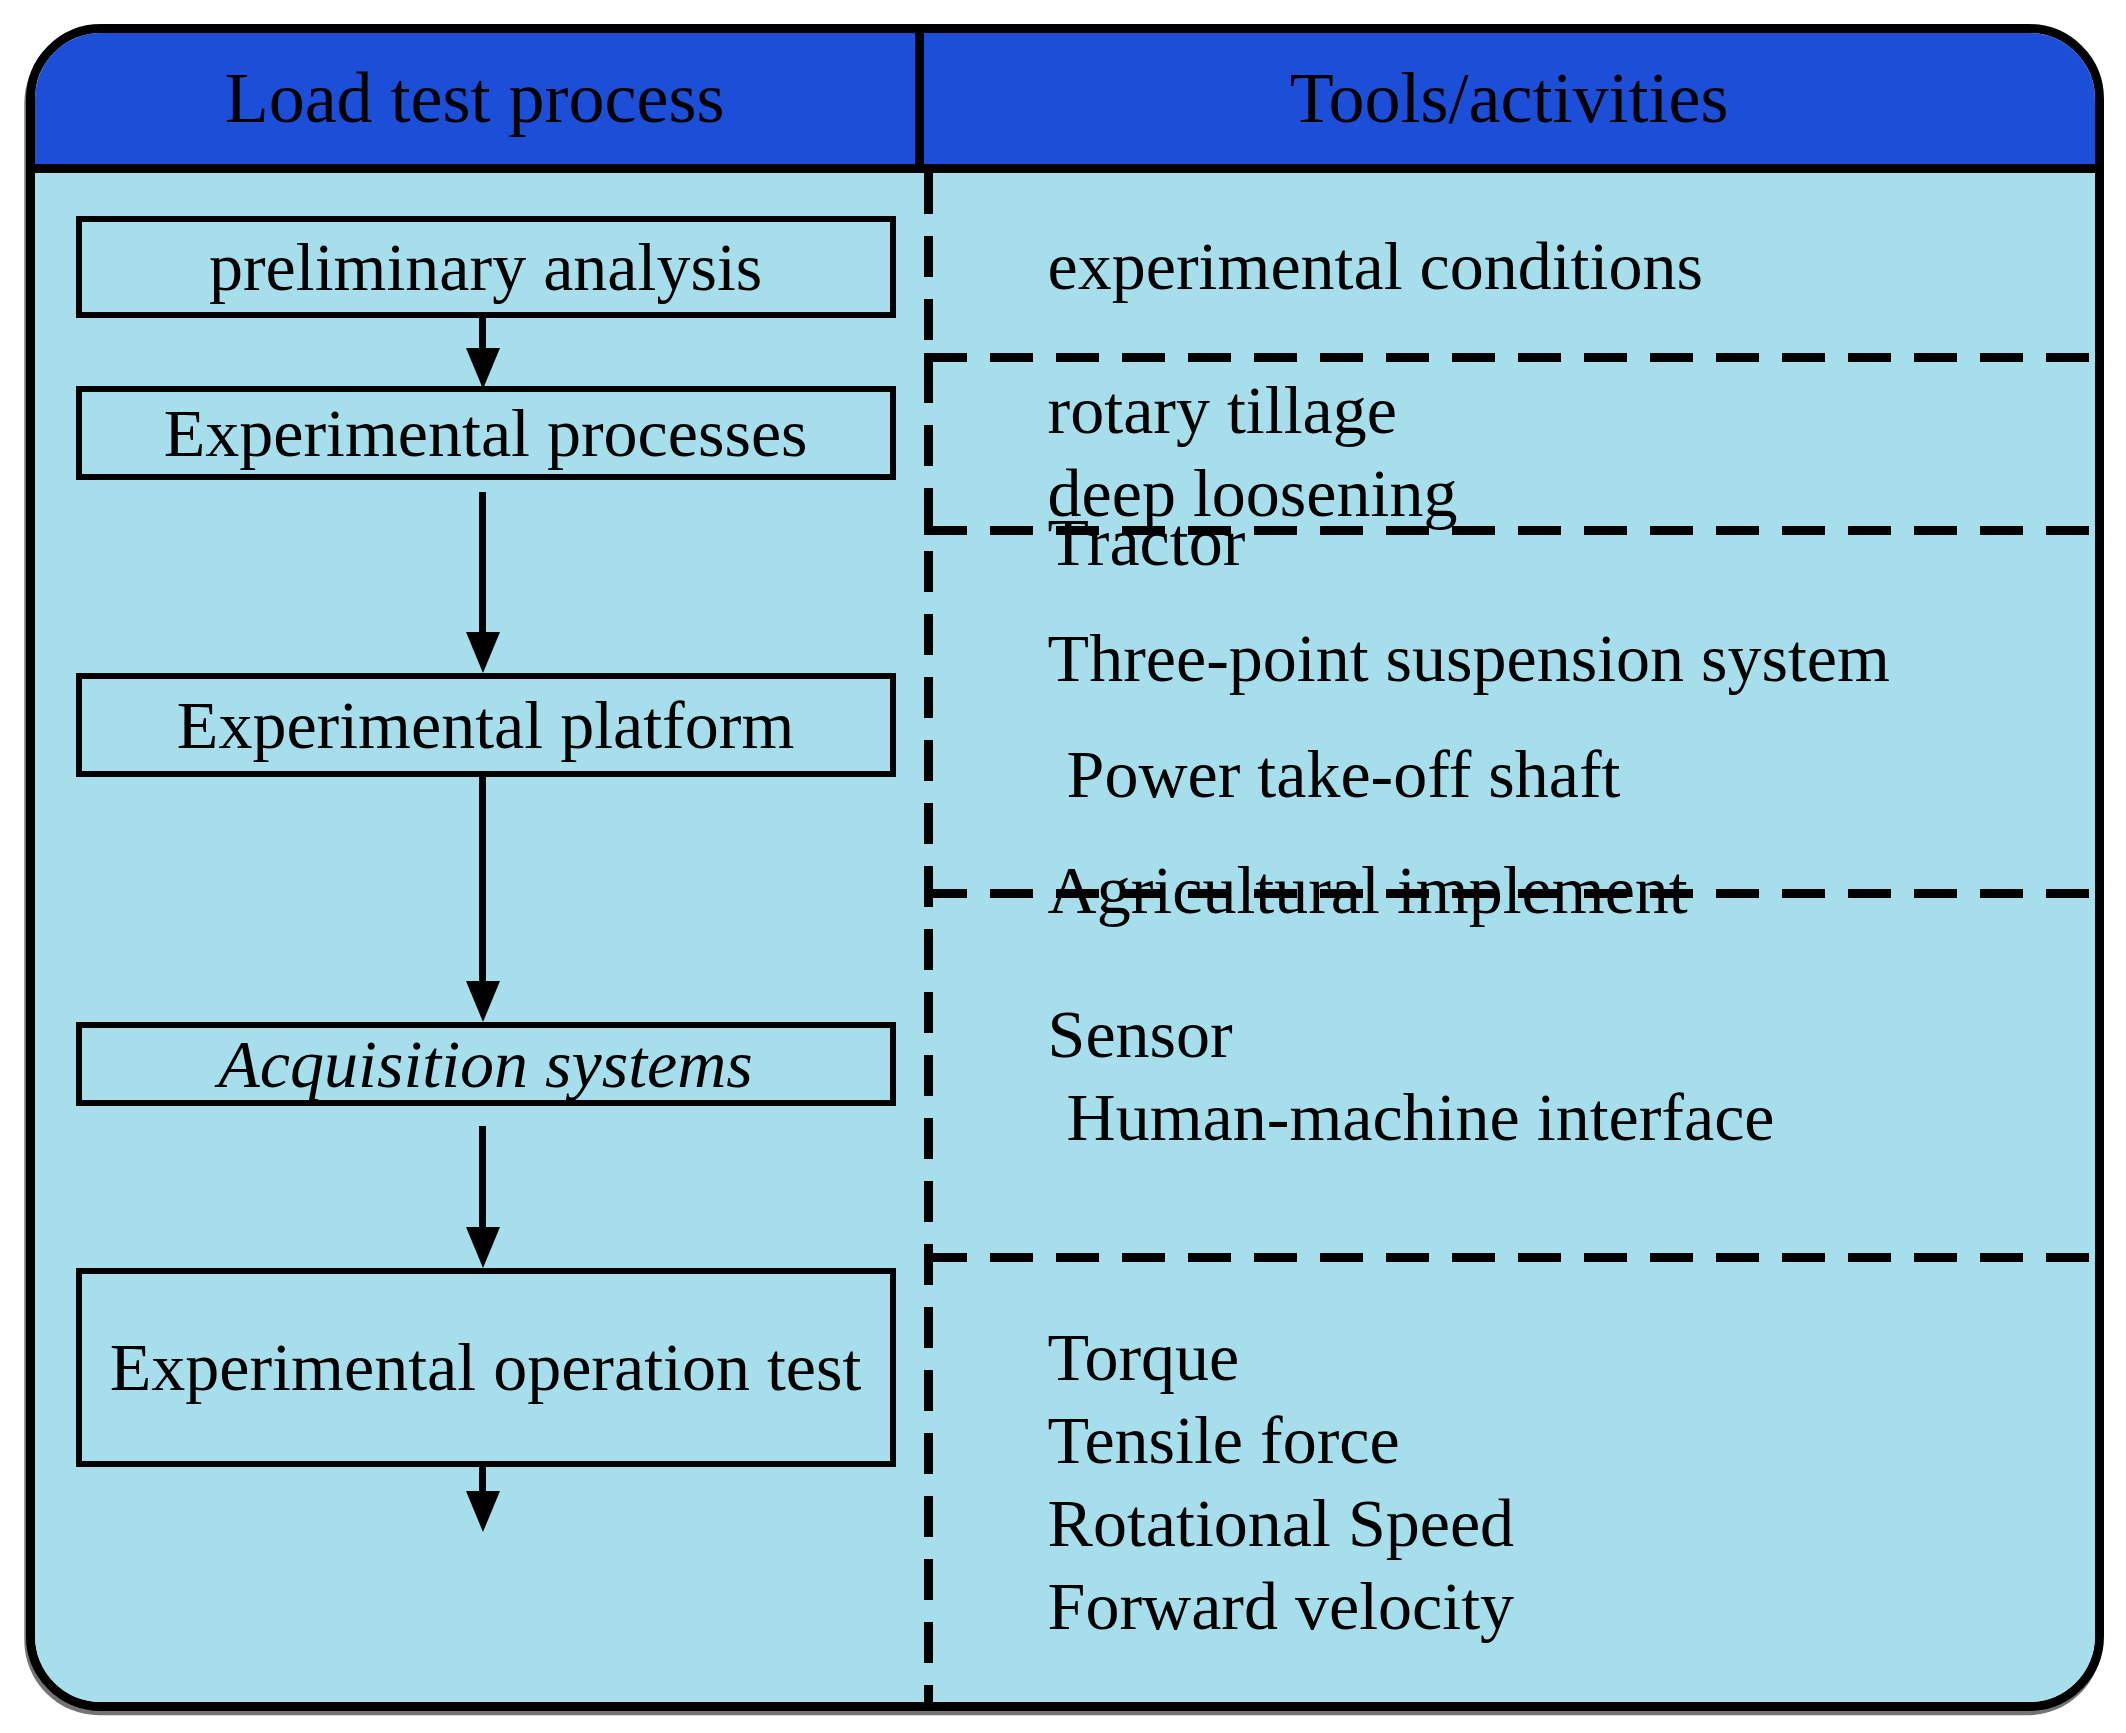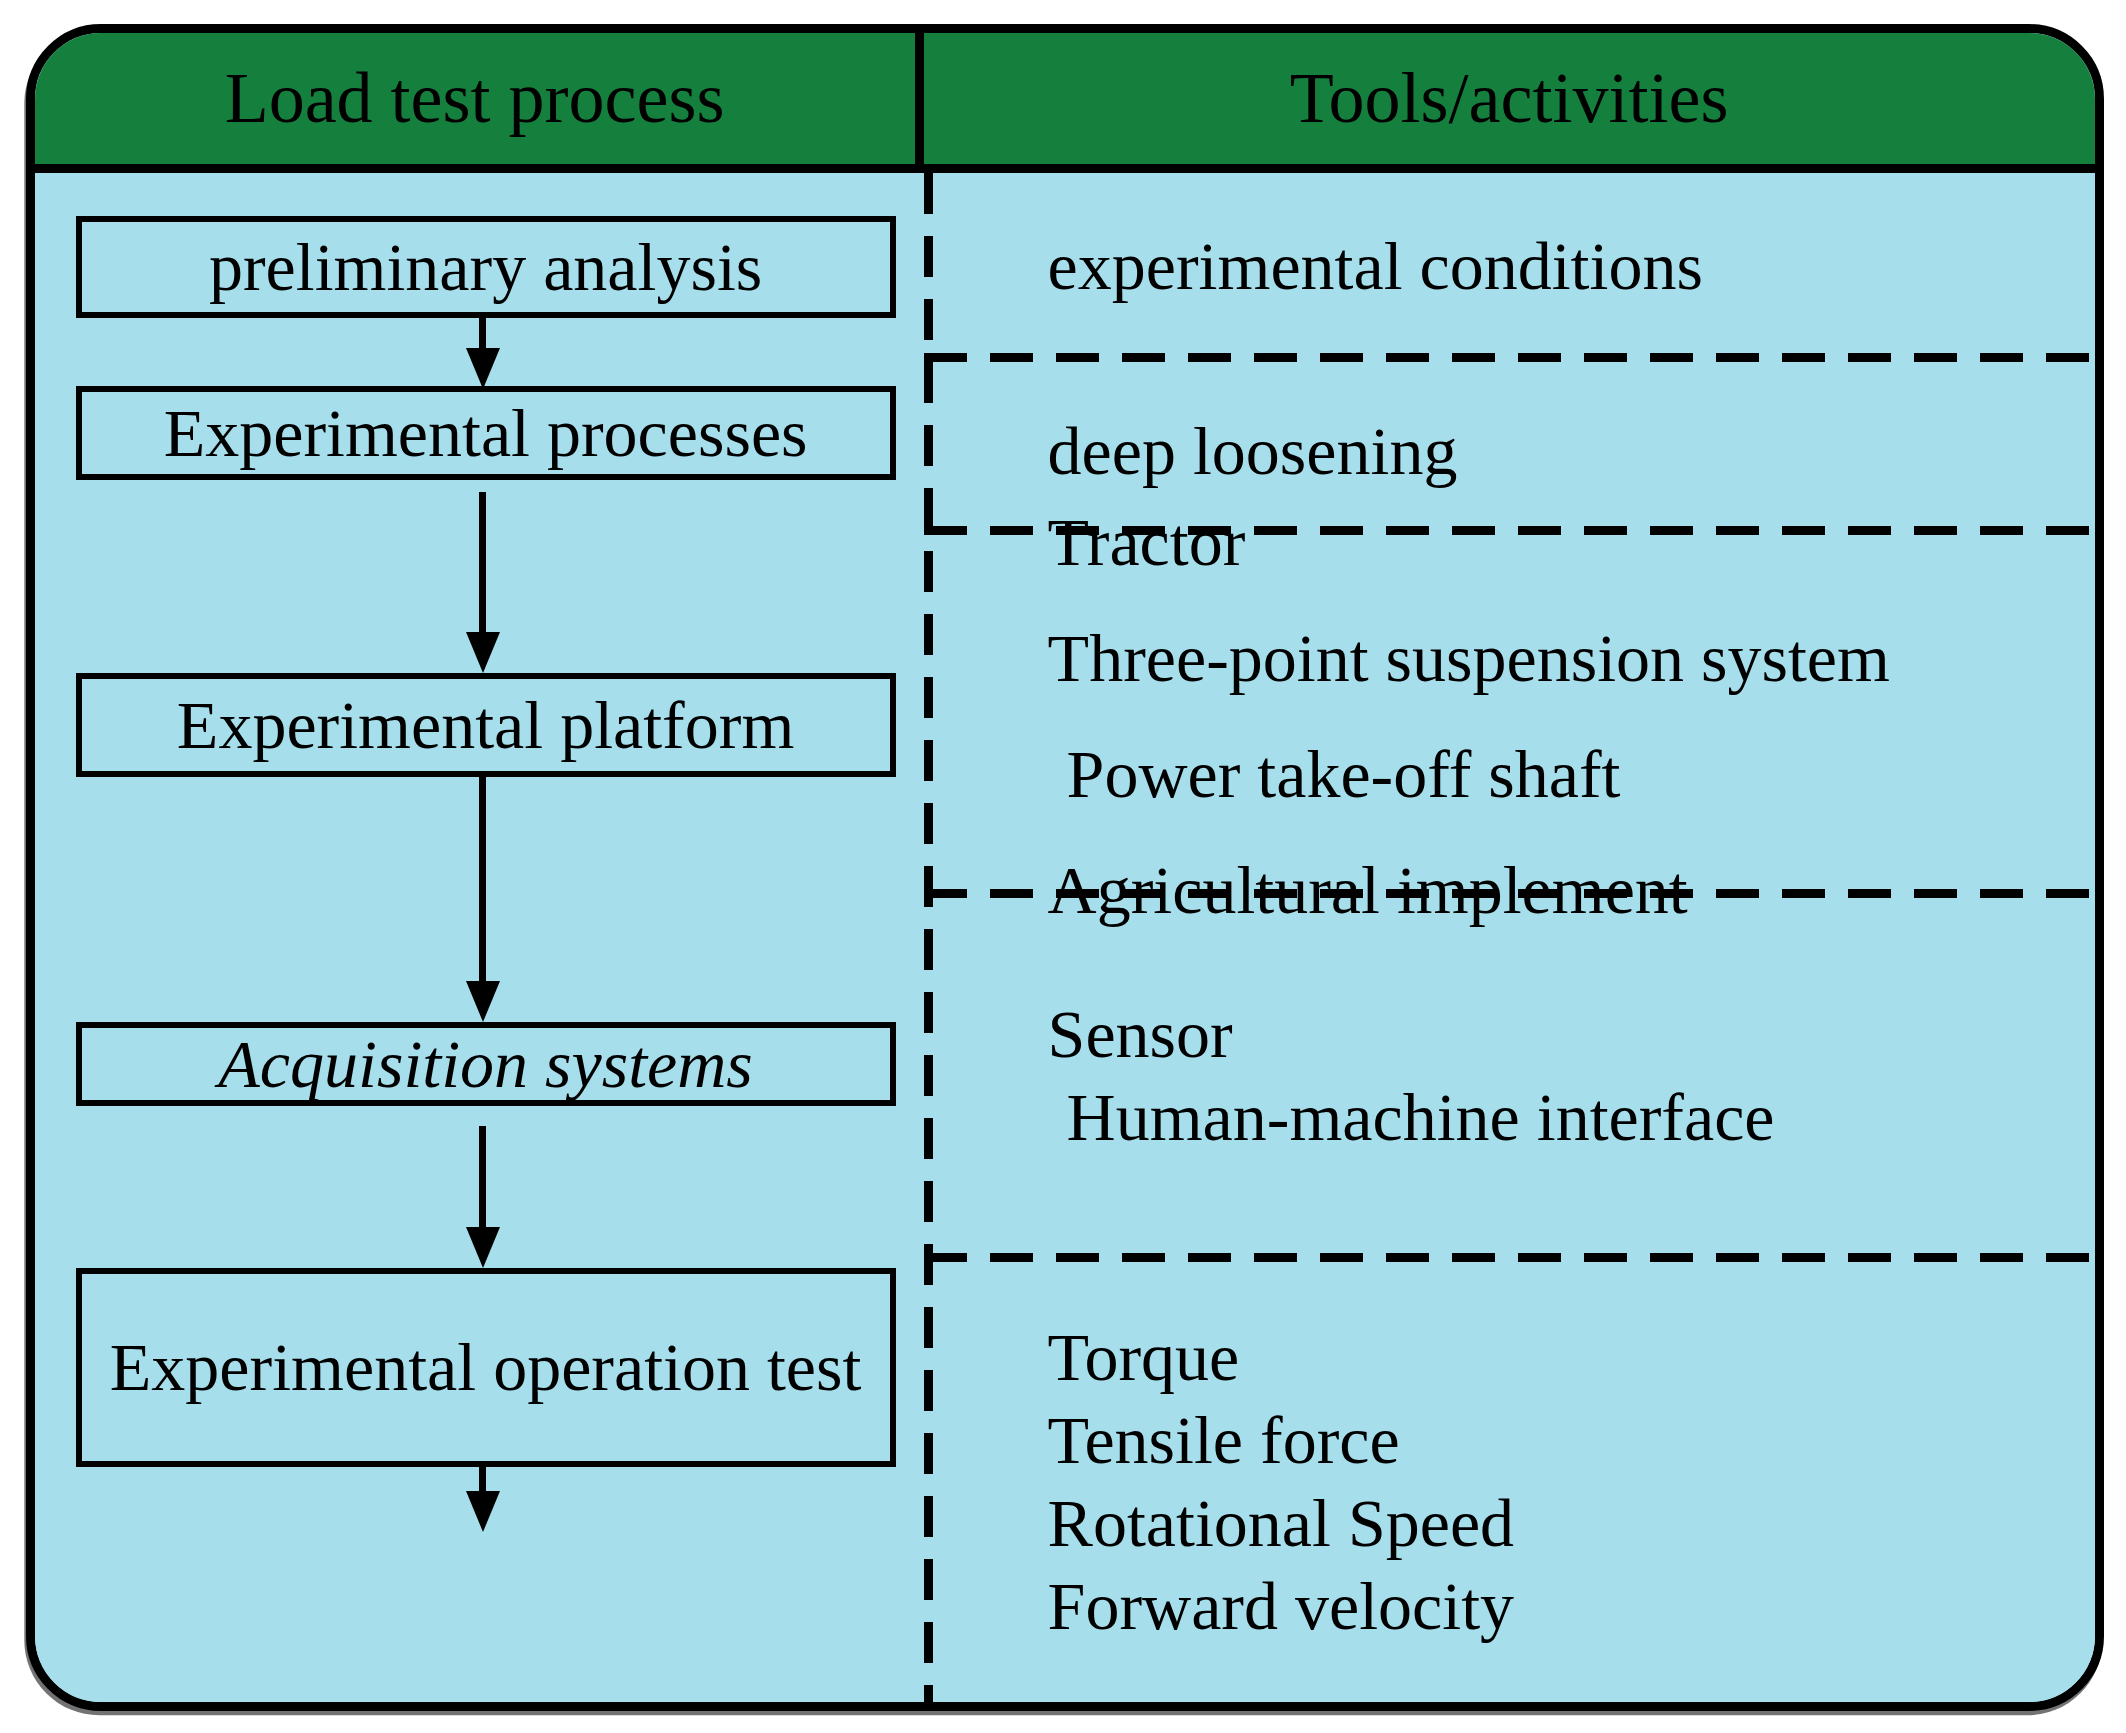--- a/index.html
+++ b/index.html
@@ -77,21 +77,21 @@
   .s4{top:725px;height:355px;}
   .s5{top:1089px;height:439px;}
   .tool-item{line-height:83px;white-space:nowrap;}
   .tool-item.indent{padding-left:19px;}
 </style>
 </head>
 <body>
 
 <div class="frame" style="background: rgb(166, 222, 235);">
 
-  <div class="header-row" style="background: #15803d;">
+  <div class="header-row" style="background: #1d4ed8;">
     <div class="header-cell left">
       <span>Load test process</span>
     </div>
     <div class="header-cell right">
       <span>Tools/activities</span>
     </div>
   </div>
 
   <div class="body-row" style="background: rgb(166, 222, 235);">
 
@@ -130,20 +130,21 @@
       <div class="stem"></div>
       <div class="head"></div>
     </div>
 
 
     <div class="tool-section s1">
       <div class="tool-item">experimental conditions</div>
     </div>
 
     <div class="tool-section s2">
+      <div class="tool-item">rotary tillage</div>
       <div class="tool-item">deep loosening</div>
     </div>
 
     <div class="tool-section s3">
       <div class="tool-item">Tractor</div>
       <div class="tool-item">Three-point suspension system</div>
       <div class="tool-item indent">Power take-off shaft</div>
       <div class="tool-item">Agricultural implement</div>
     </div>
 

